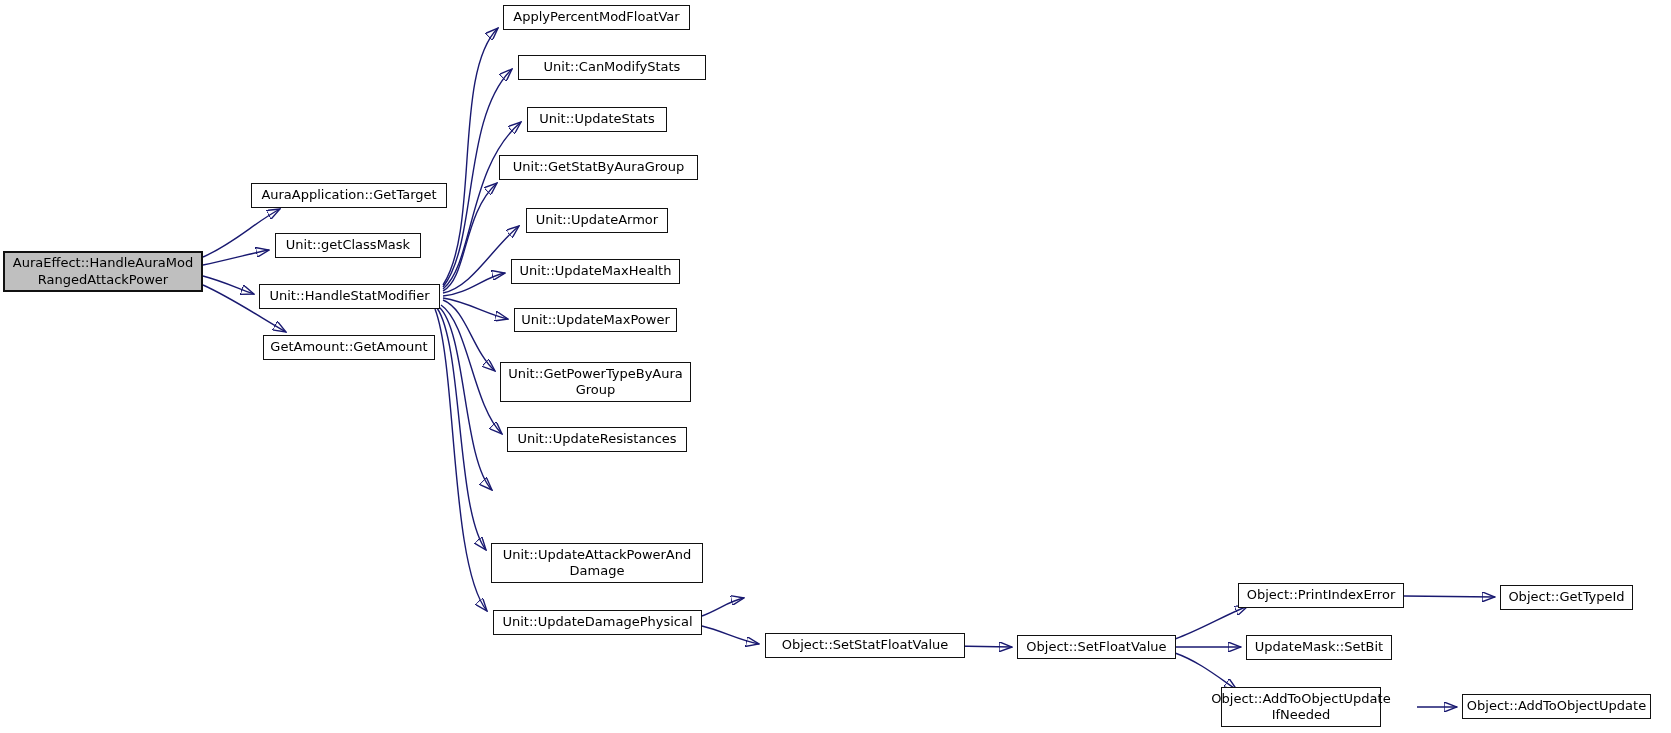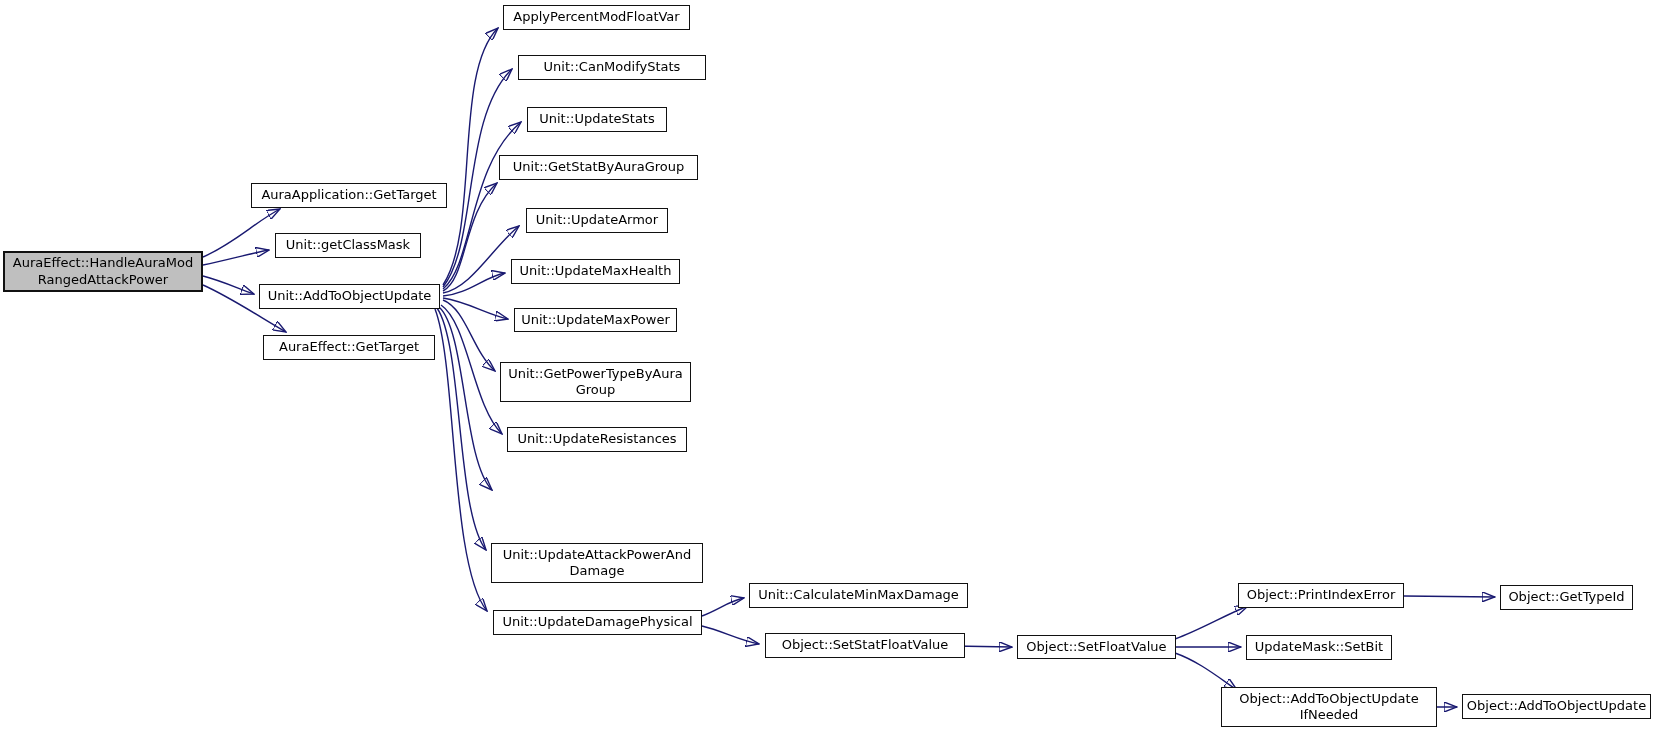--- a/index.html
+++ b/index.html
@@ -84,23 +84,23 @@
     <path d="M1404,596 L1495,597" marker-end="url(#arrow)"></path>
     <path d="M1417,707 L1457,707" marker-end="url(#arrow)"></path>
   </svg>
 
   <div class="node" style="left:251px;top:183px;width:196px;height:25px">AuraApplication::GetTarget</div>
 
   <div class="node highlight" style="left:3px;top:251px;width:200px;height:41px">AuraEffect::HandleAuraMod RangedAttackPower</div>
 
   <div class="node" style="left:275px;top:233px;width:146px;height:25px">Unit::getClassMask</div>
 
-  <div class="node" style="left:259px;top:284px;width:181px;height:25px">Unit::AddToObjectUpdate</div>
+  <div class="node" style="left:259px;top:284px;width:181px;height:25px">Unit::HandleStatModifier</div>
 
-  <div class="node" style="left:263px;top:335px;width:172px;height:25px">AuraEffect::GetTarget</div>
+  <div class="node" style="left:263px;top:335px;width:172px;height:25px">GetAmount::GetAmount</div>
 
   <div class="node" style="left:503px;top:5px;width:187px;height:25px">ApplyPercentModFloatVar</div>
 
   <div class="node" style="left:518px;top:55px;width:188px;height:25px">Unit::CanModifyStats</div>
 
   <div class="node" style="left:527px;top:107px;width:140px;height:25px">Unit::UpdateStats</div>
 
   <div class="node" style="left:499px;top:155px;width:199px;height:25px">Unit::GetStatByAuraGroup</div>
 
   <div class="node" style="left:526px;top:208px;width:142px;height:25px">Unit::UpdateArmor</div>
@@ -111,29 +111,28 @@
 
   <div class="node" style="left:500px;top:362px;width:191px;height:40px">Unit::GetPowerTypeByAura Group</div>
 
   <div class="node" style="left:507px;top:427px;width:180px;height:25px">Unit::UpdateResistances</div>
 
 
   <div class="node" style="left:491px;top:543px;width:212px;height:40px">Unit::UpdateAttackPowerAnd Damage</div>
 
   <div class="node" style="left:493px;top:610px;width:209px;height:25px">Unit::UpdateDamagePhysical</div>
 
-  <div class="node" style="left:749px;top:583px;width:219px;height:25px">Unit::CalculateMinMaxDamage</div>
 
   <div class="node" style="left:765px;top:633px;width:200px;height:25px">Object::SetStatFloatValue</div>
 
   <div class="node" style="left:1017px;top:635px;width:159px;height:14px">Object::SetFloatValue</div>
 
   <div class="node" style="left:1238px;top:583px;width:166px;height:25px">Object::PrintIndexError</div>
 
   <div class="node" style="left:1246px;top:635px;width:146px;height:25px">UpdateMask::SetBit</div>
 
-  <div class="node" style="left:1221px;top:687px;width:216px;height:40px">Object::AddToObjectUpdate IfNeeded</div>
+  <div class="node" style="left:1221px;top:687px;width:160px;height:40px">Object::AddToObjectUpdate IfNeeded</div>
 
   <div class="node" style="left:1500px;top:585px;width:133px;height:25px">Object::GetTypeId</div>
 
   <div class="node" style="left:1462px;top:694px;width:189px;height:25px">Object::AddToObjectUpdate</div>
 
 </div>
 
 </body></html>

